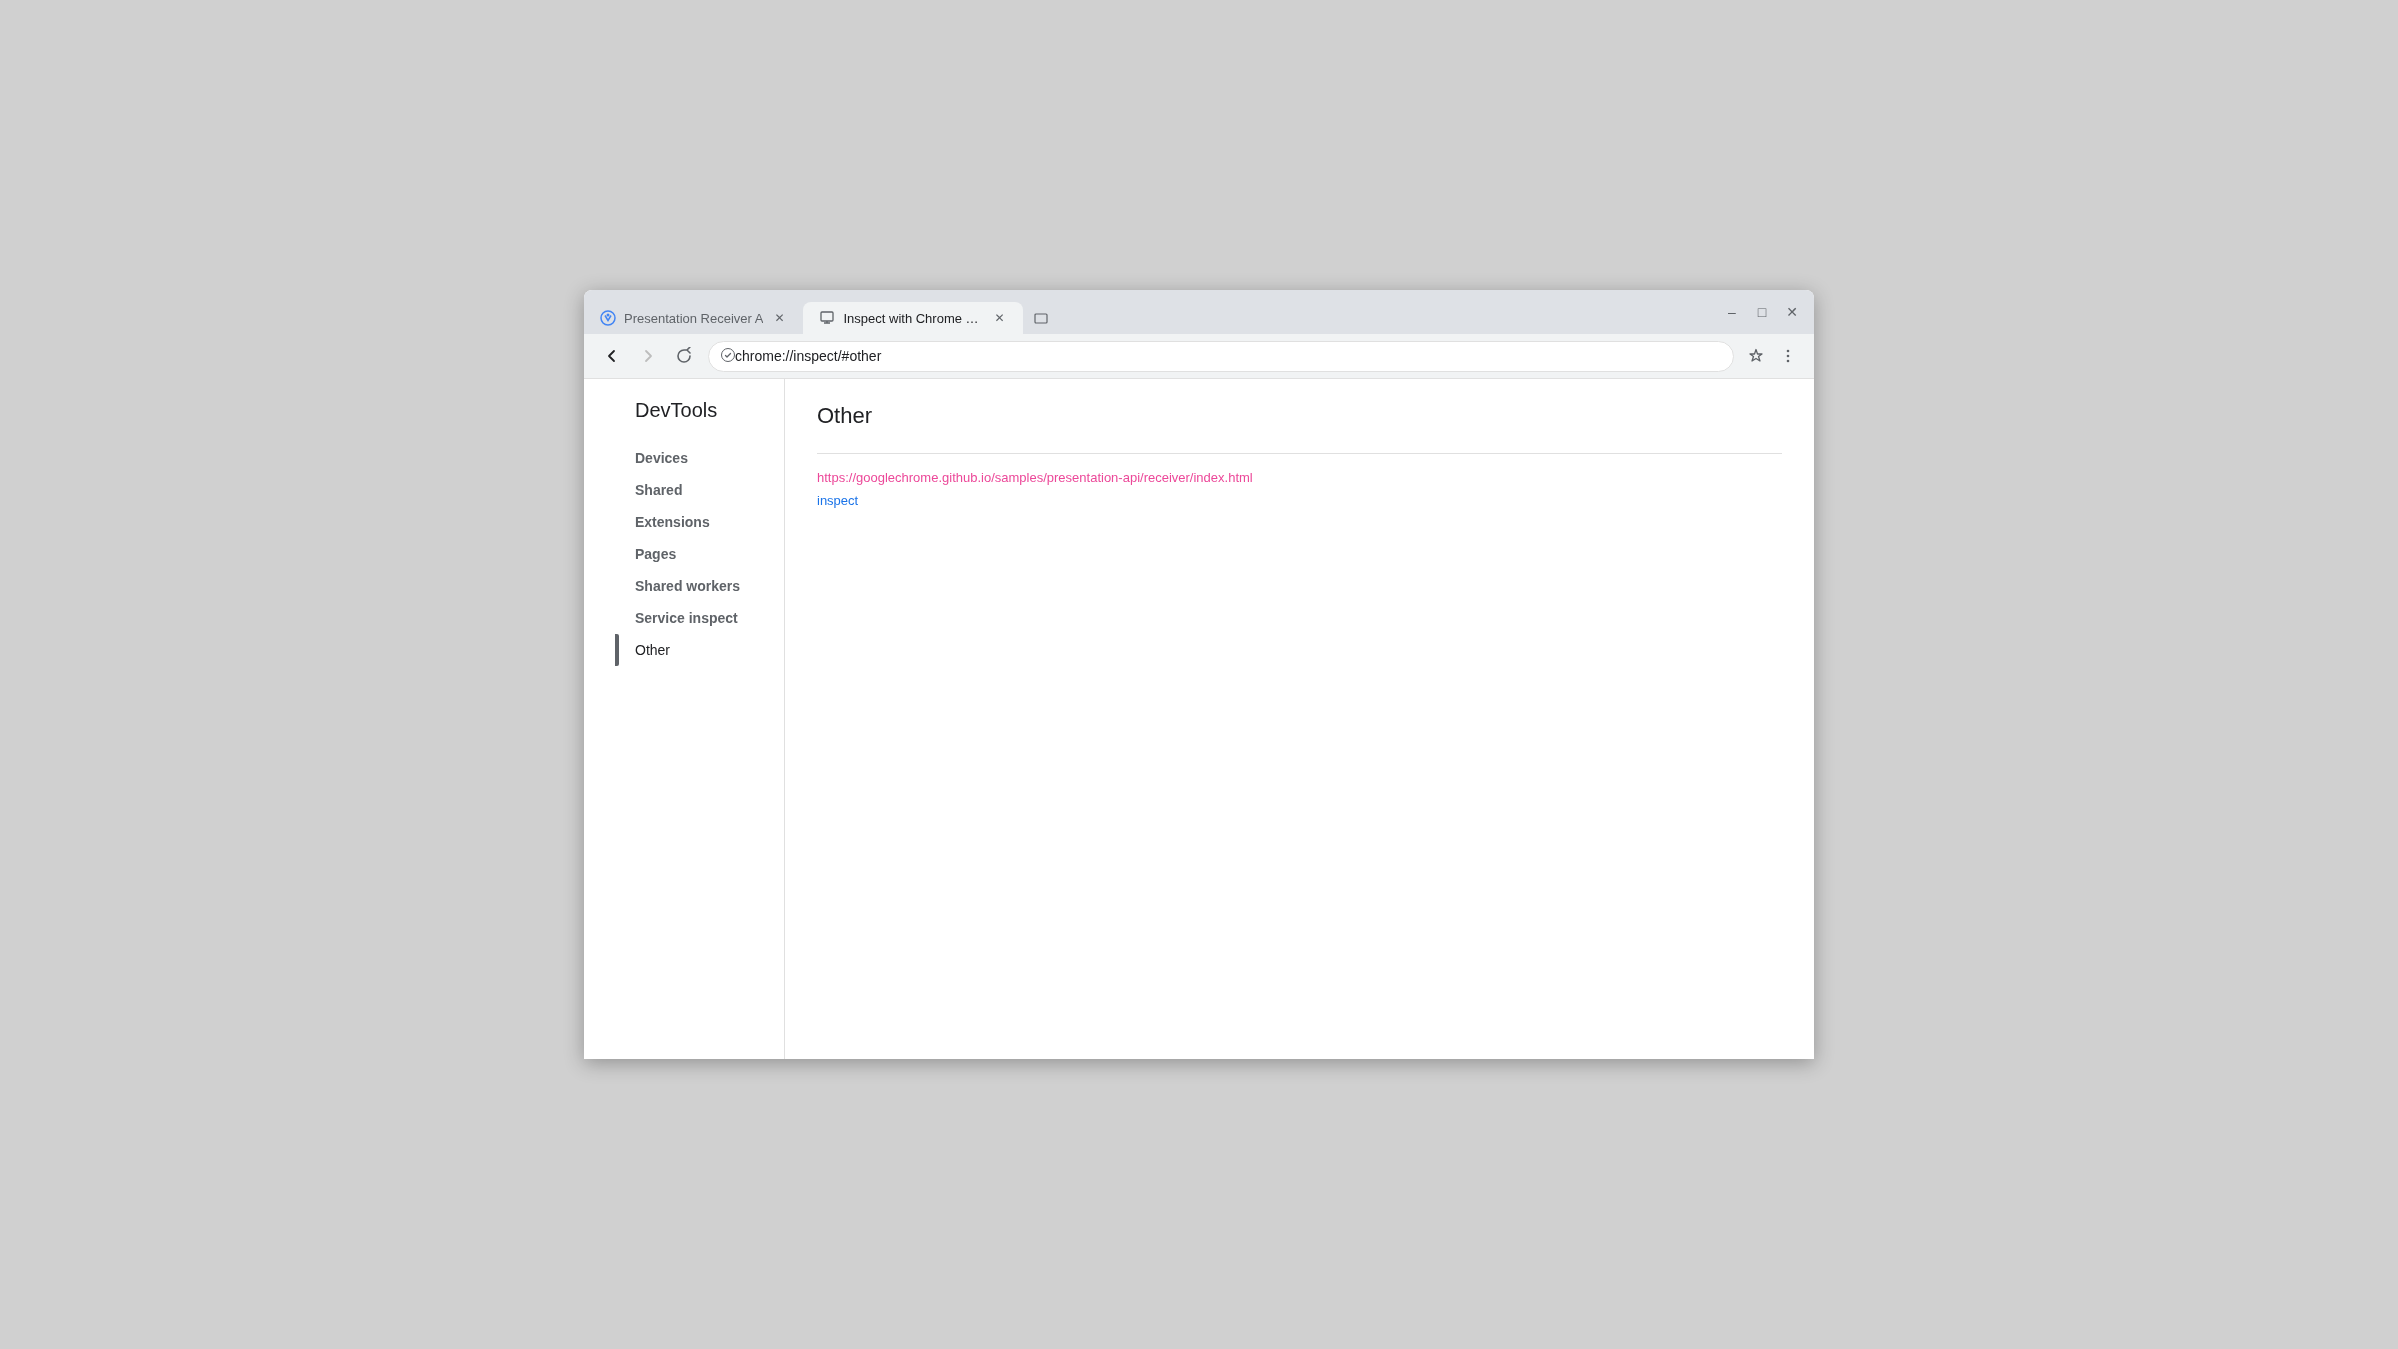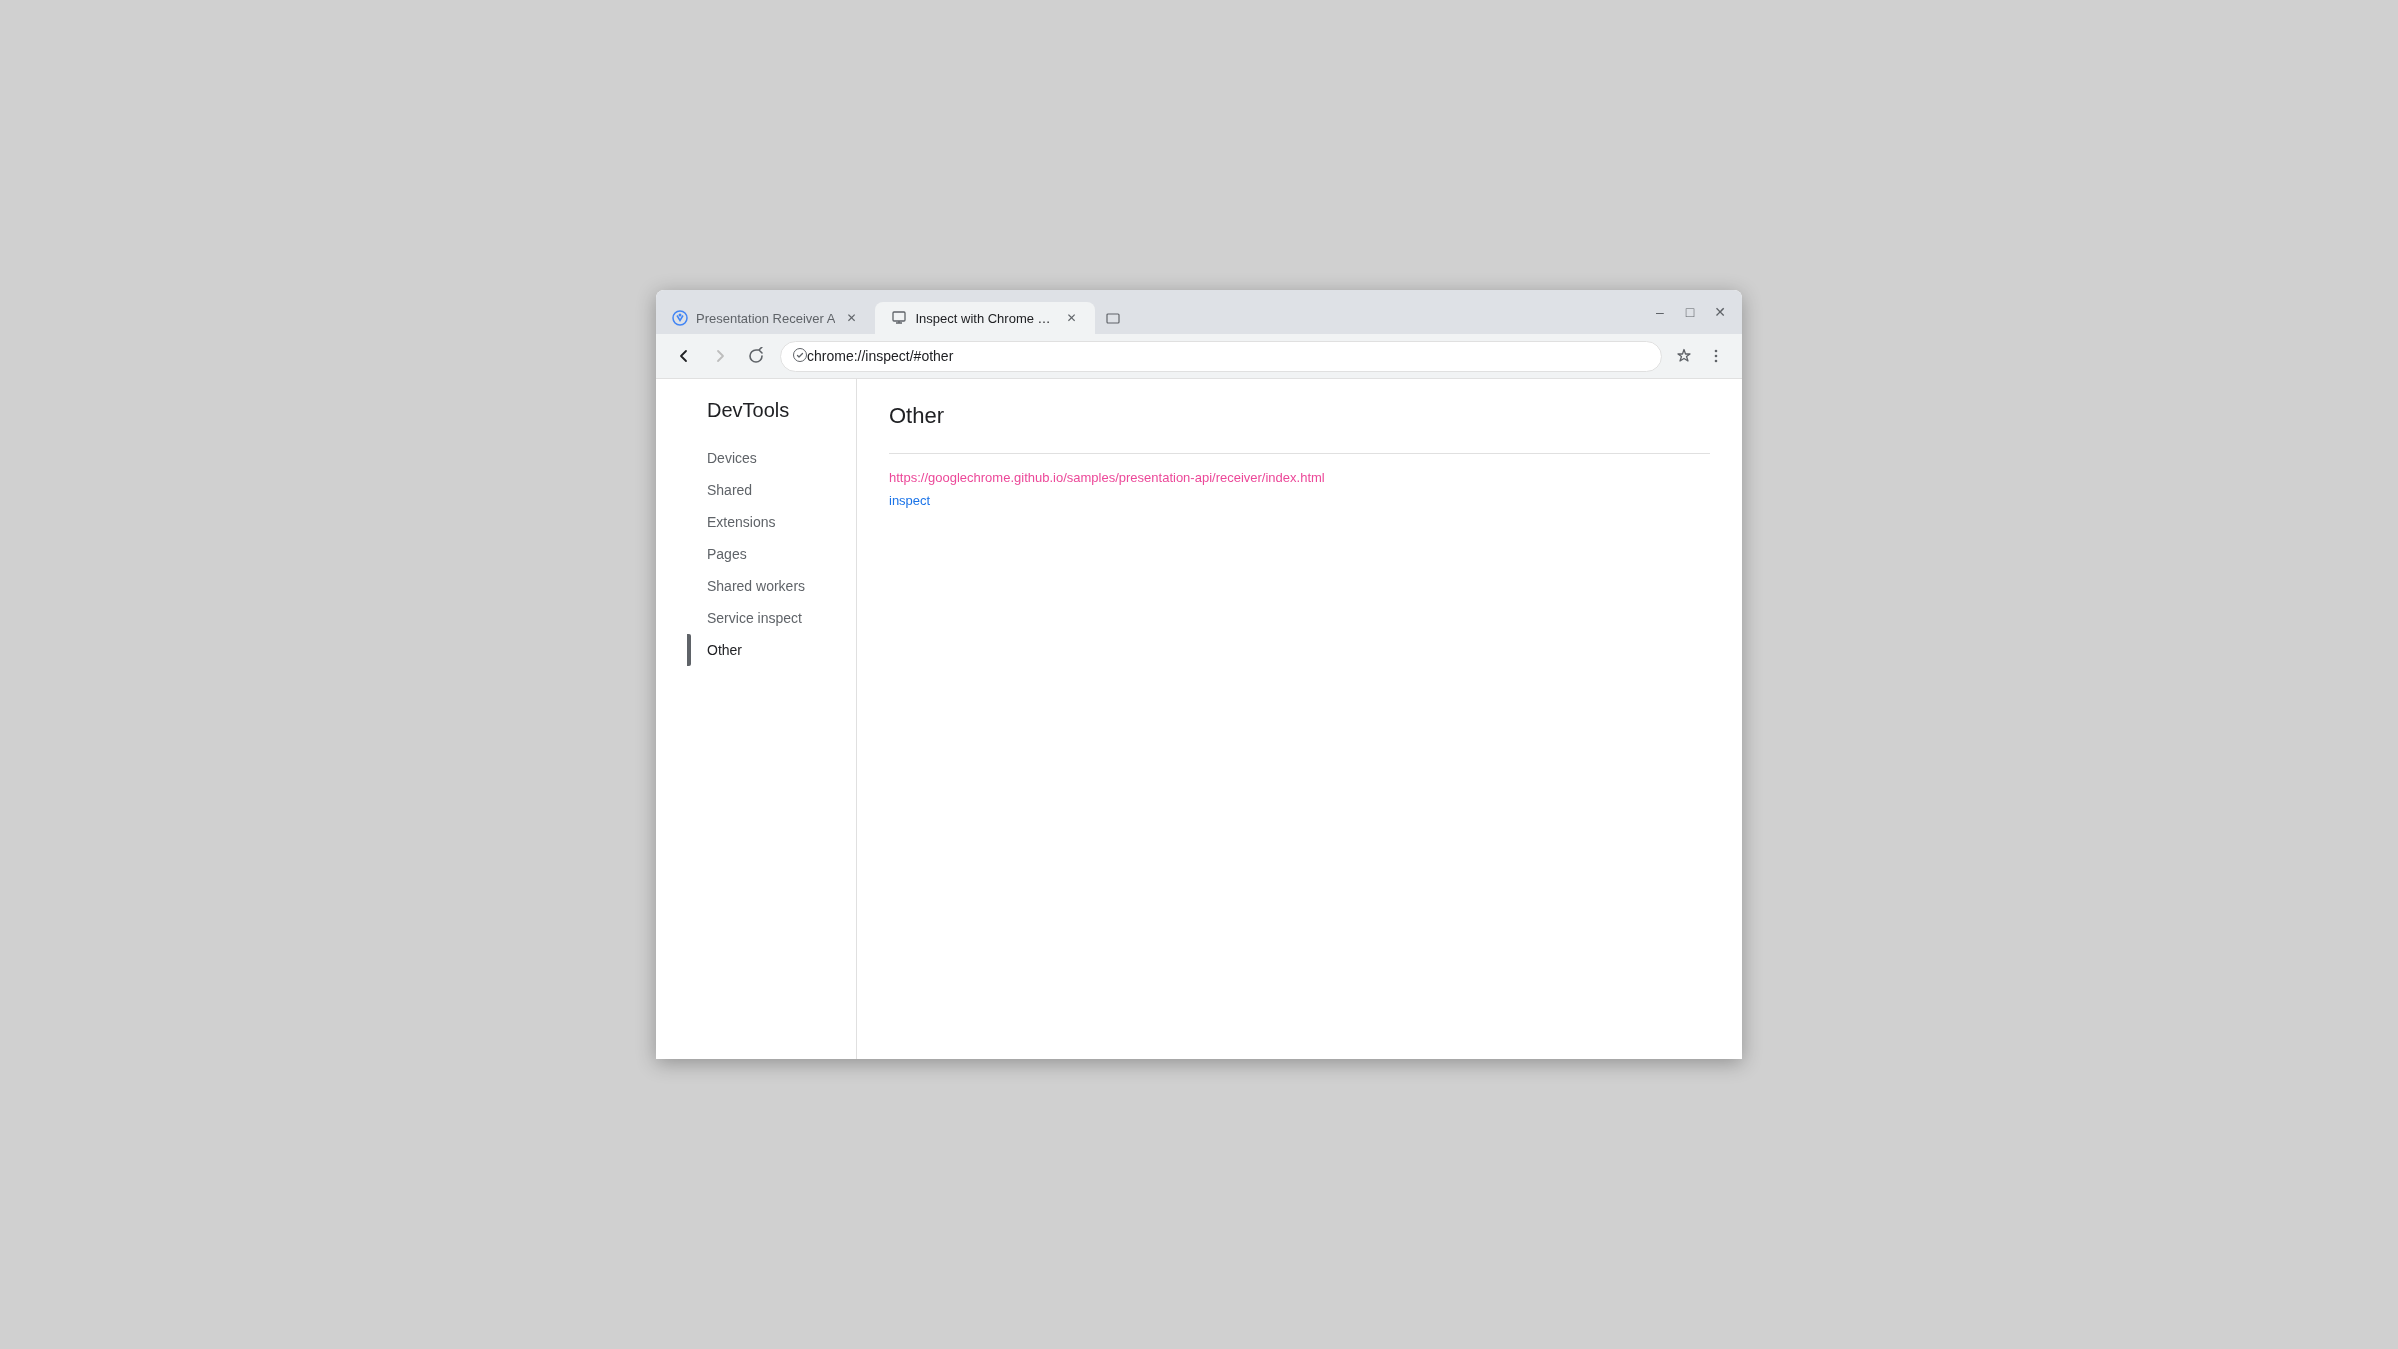--- a/index.html
+++ b/index.html
@@ -5,21 +5,21 @@
     * { margin: 0; padding: 0; box-sizing: border-box; }
     body {
       background: #d0d0d0;
       font-family: -apple-system, BlinkMacSystemFont, 'Segoe UI', Arial, sans-serif;
       display: flex;
       justify-content: center;
       align-items: center;
       min-height: 100vh;
     }
     .browser-window {
-      width: 1086px;
+      width: 1230px;
       background: #fff;
       border-radius: 8px 8px 0 0;
       box-shadow: 0 4px 20px rgba(0,0,0,0.3);
       overflow: hidden;
     }
     
     .title-bar {
       background: #dee1e6;
       display: flex;
       align-items: flex-end;
@@ -177,20 +177,21 @@
       padding: 0 20px 20px 20px;
     }
     .sidebar-item {
       display: flex;
       align-items: center;
       padding: 8px 20px;
       font-size: 14px;
       color: #5f6368;
       cursor: pointer;
       position: relative;
+      font-weight: bold;
     }
     .sidebar-item.active {
       color: #202124;
       font-weight: 500;
     }
     .sidebar-item.active::before {
       content: '';
       position: absolute;
       left: 0;
       top: 0;

